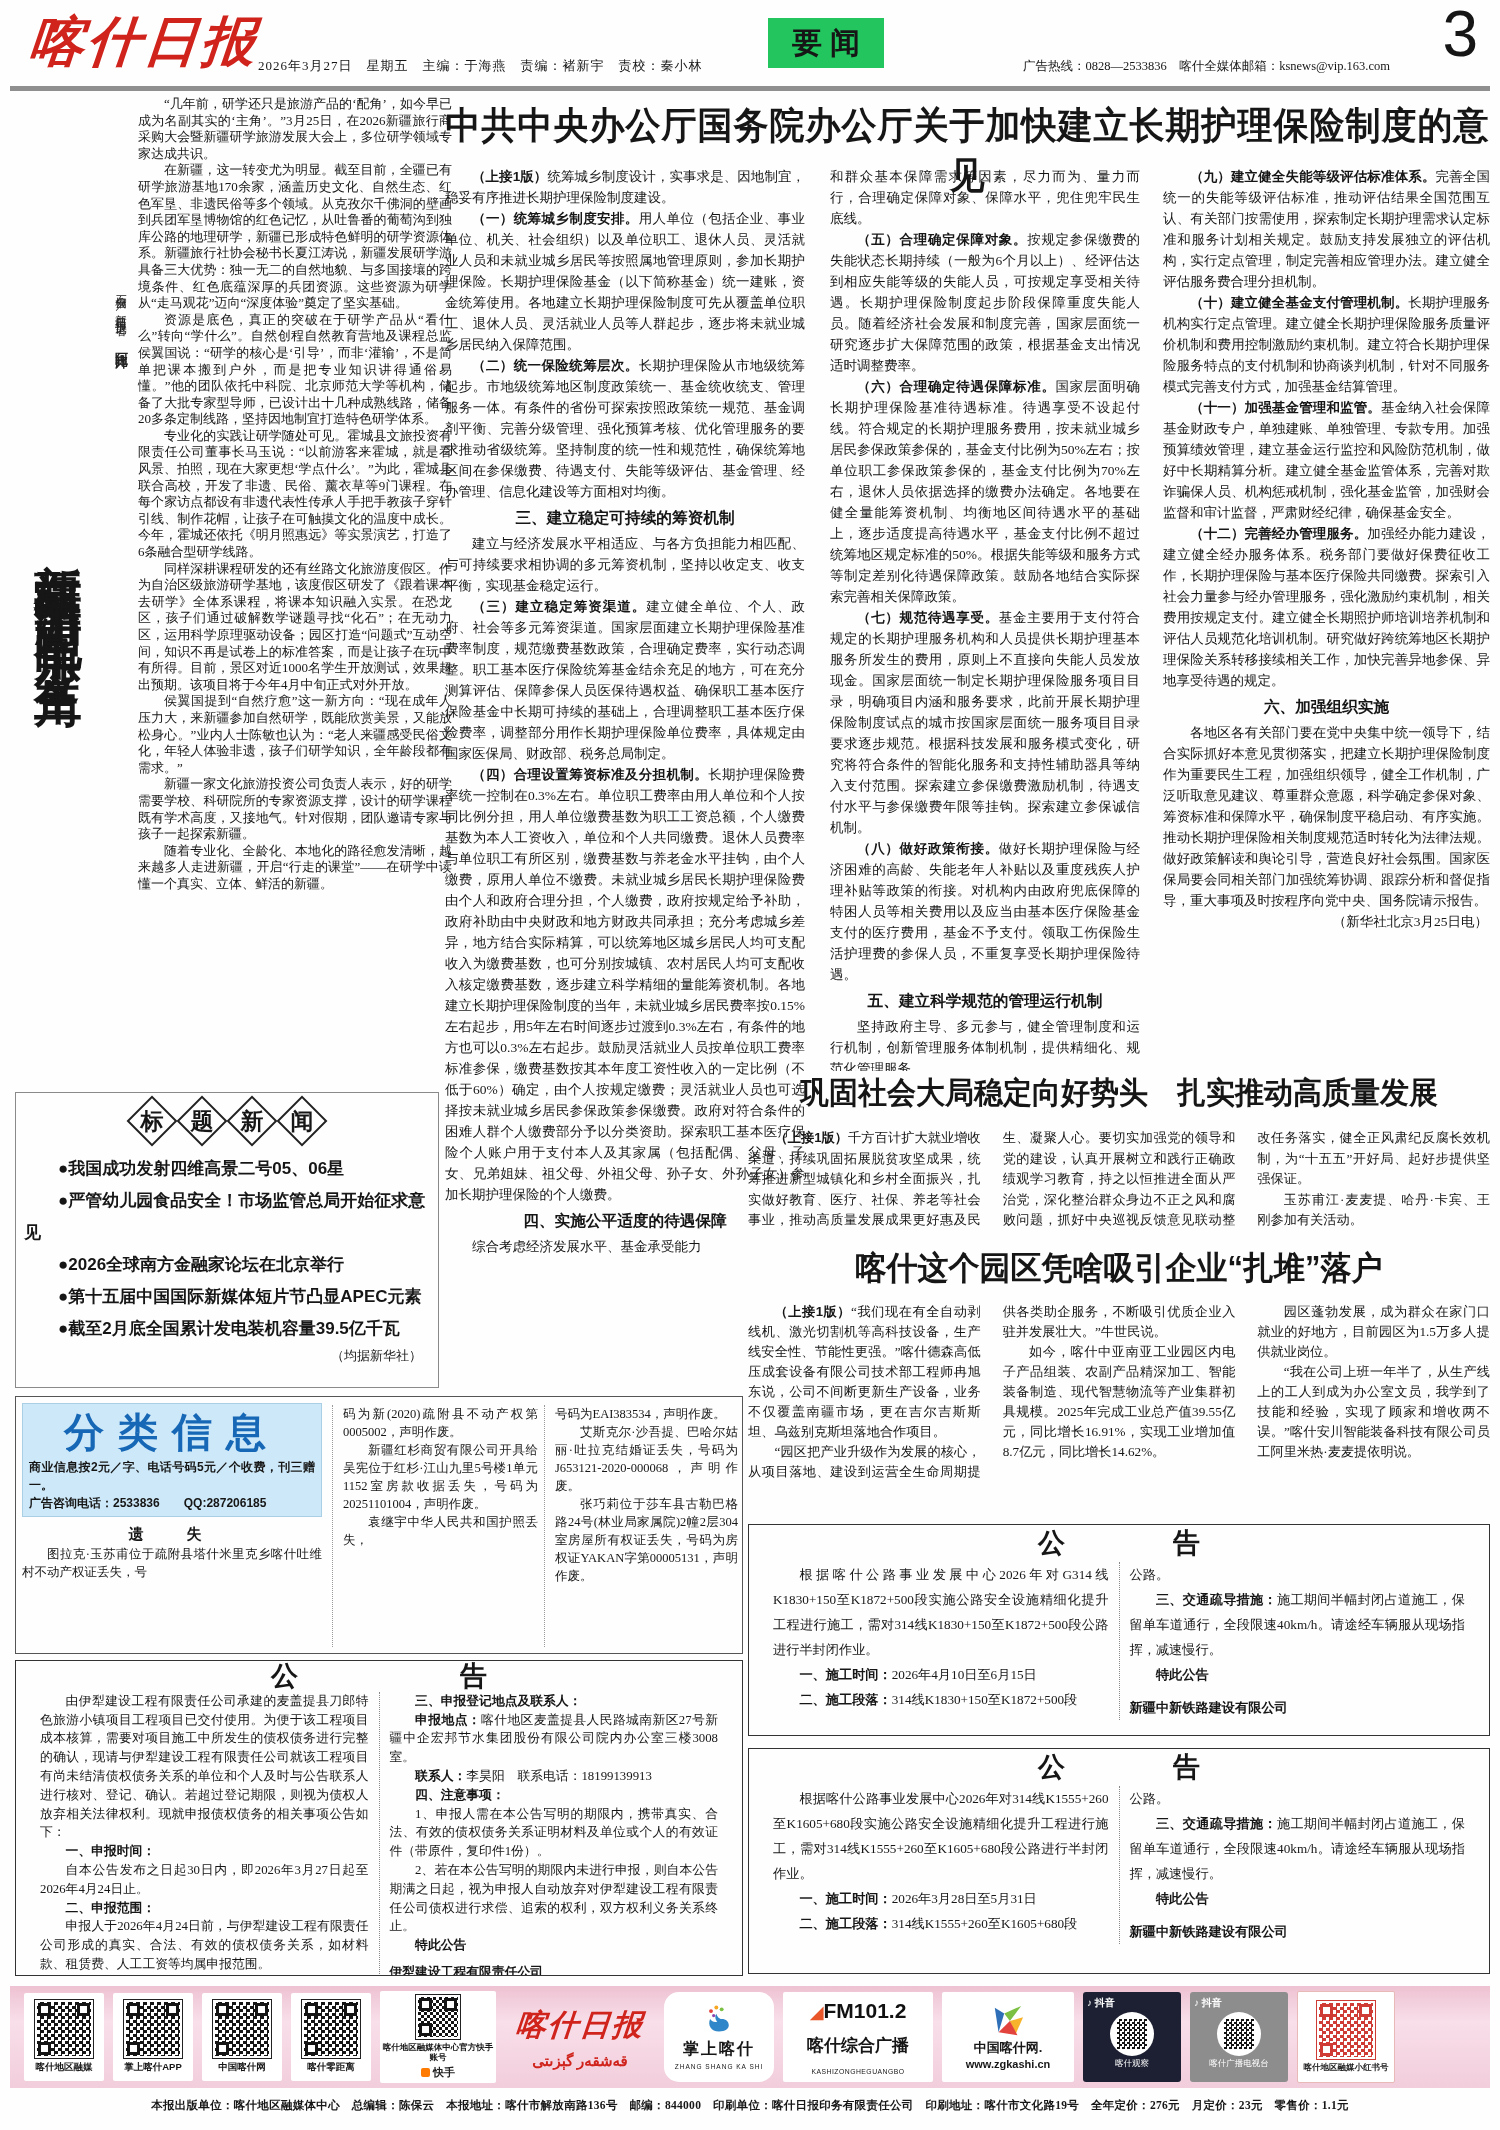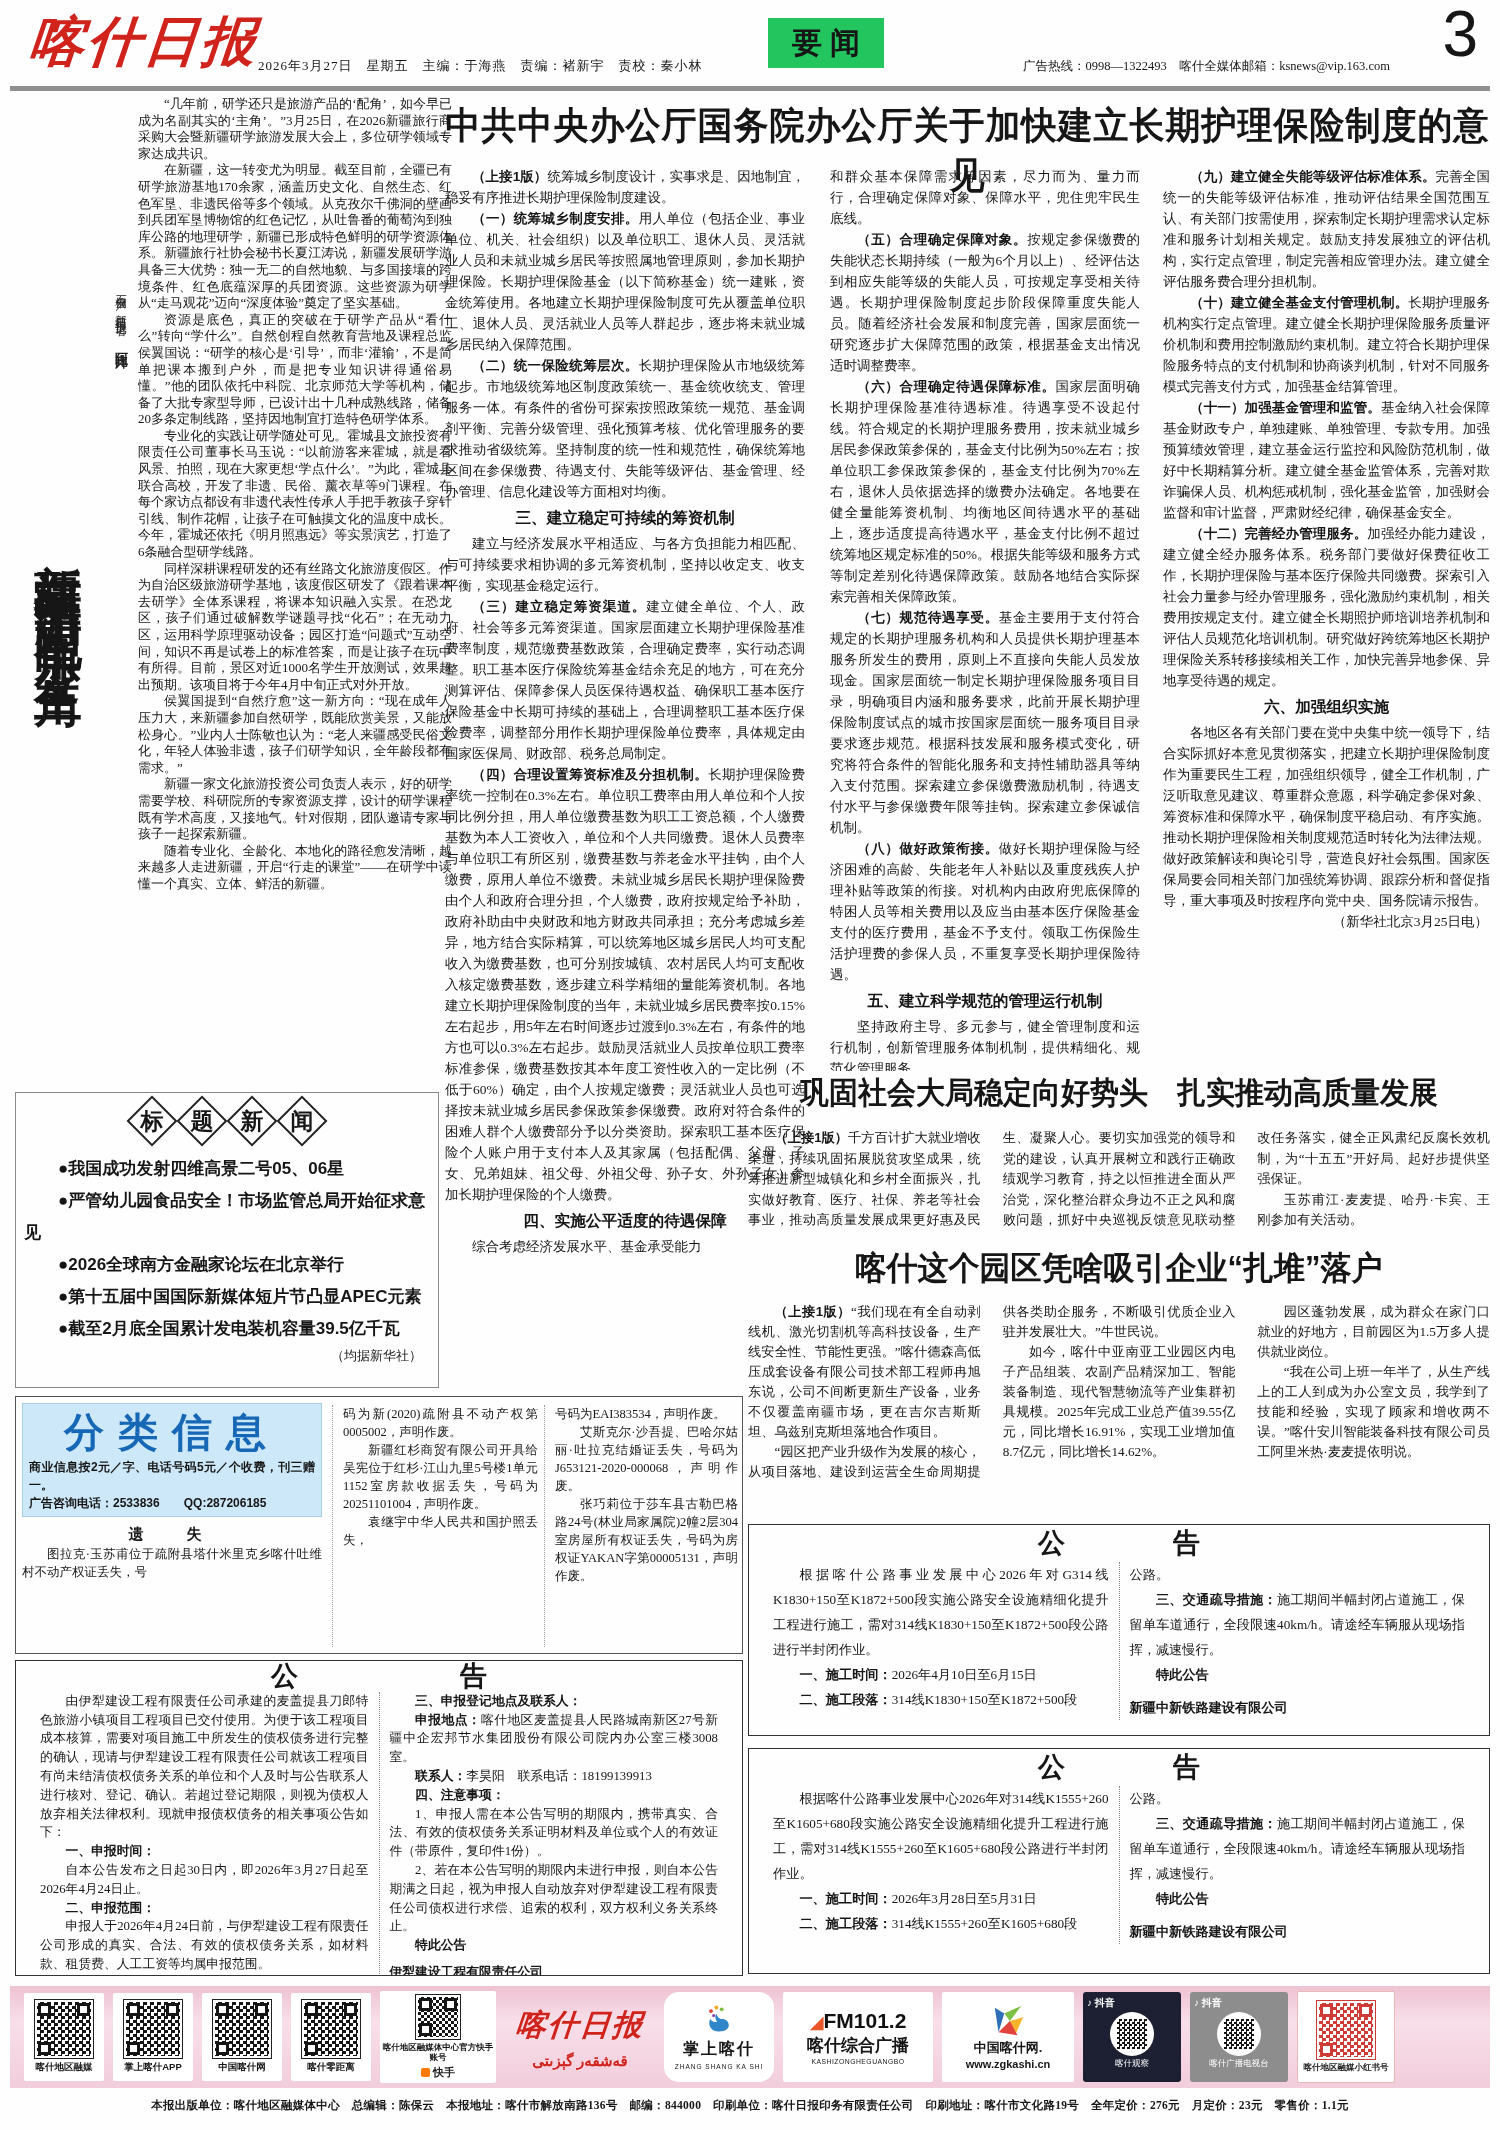--- a/index.html
+++ b/index.html
@@ -89,21 +89,21 @@
   .ks-card{width:116px;height:92px;}
   .ks-lbl{font-size:8.5px;font-weight:700;text-align:center;line-height:10px;font-family:"Liberation Sans","DejaVu Sans",sans-serif;}
   .ks-name{font-size:11px;font-weight:900;color:#222;}
   .ks-ico{display:inline-block;width:9px;height:9px;background:#ff7a00;border-radius:2px;margin-right:3px;vertical-align:-1px;}
   .paper-logo{width:150px;flex:0 0 auto;text-align:center;color:#cf231c;}
   .paper-logo .cn{font-size:30px;font-weight:900;font-style:italic;letter-spacing:2px;transform:skewX(-5deg);}
   .paper-logo .ug{font-size:15px;font-weight:700;margin-top:6px;}
   .zcard{width:110px;height:90px;border-radius:15px;}
   .zcard .nm{font-size:16px;font-weight:900;letter-spacing:2px;font-family:"Liberation Sans","DejaVu Sans",sans-serif;}
   .zcard .en{font-size:6.5px;letter-spacing:1px;font-family:"Liberation Sans","DejaVu Sans",sans-serif;}
-  .fmcard{width:150px;height:90px;gap:1px;}
+  .fmcard{width:150px;height:90px;gap:11px;}
   .fm1{font-size:21px;font-weight:900;color:#111;font-family:"Liberation Sans","DejaVu Sans",sans-serif;}
   .fm1 .flame{color:#e8562a;font-size:18px;}
   .fm2{font-size:17px;font-weight:900;font-family:"Liberation Sans","DejaVu Sans",sans-serif;}
   .fm3{font-size:6.8px;letter-spacing:0.5px;font-family:"Liberation Sans","DejaVu Sans",sans-serif;}
   .webcard{width:132px;height:90px;gap:1px;}
   .web1{font-size:13px;font-weight:900;font-family:"Liberation Sans","DejaVu Sans",sans-serif;}
   .web2{font-size:11px;font-weight:900;font-family:"Liberation Sans","DejaVu Sans",sans-serif;}
   .dycard{width:98px;height:90px;border-radius:3px;display:flex;flex-direction:column;align-items:center;padding:4px;gap:2px;flex:0 0 auto;color:#fff;}
   .dy-dark{background:#1d2033;}
   .dy-gray{background:#8d8d8d;}
@@ -118,21 +118,21 @@
   .footer{position:absolute;left:0;top:2098px;width:1500px;text-align:center;font-size:11.5px;font-weight:600;letter-spacing:0.3px;}
 </style>
 </head>
 <body>
 
 <div id="page">
 
   <div class="hdr-logo">喀什日报</div>
   <div class="hdr-date">2026年3月27日　星期五　主编：于海燕　责编：褚新宇　责校：秦小林</div>
   <div class="yw-box">要闻</div>
-  <div class="hdr-hot">广告热线：0998—1322493　喀什全媒体邮箱：ksnews@vip.163.com</div>
+  <div class="hdr-hot">广告热线：0828—2533836　喀什全媒体邮箱：ksnews@vip.163.com</div>
   <div class="pagenum">3</div>
   <div class="hdr-rule"></div>
 
   <div class="left-article">
     <div class="vh">新疆研学游由『配角』变『主角』</div>
     <div class="vb">
       <span>石榴云／新疆日报记者</span>
       <b>阿比拜</b>
     </div>
     <div class="la-body">

